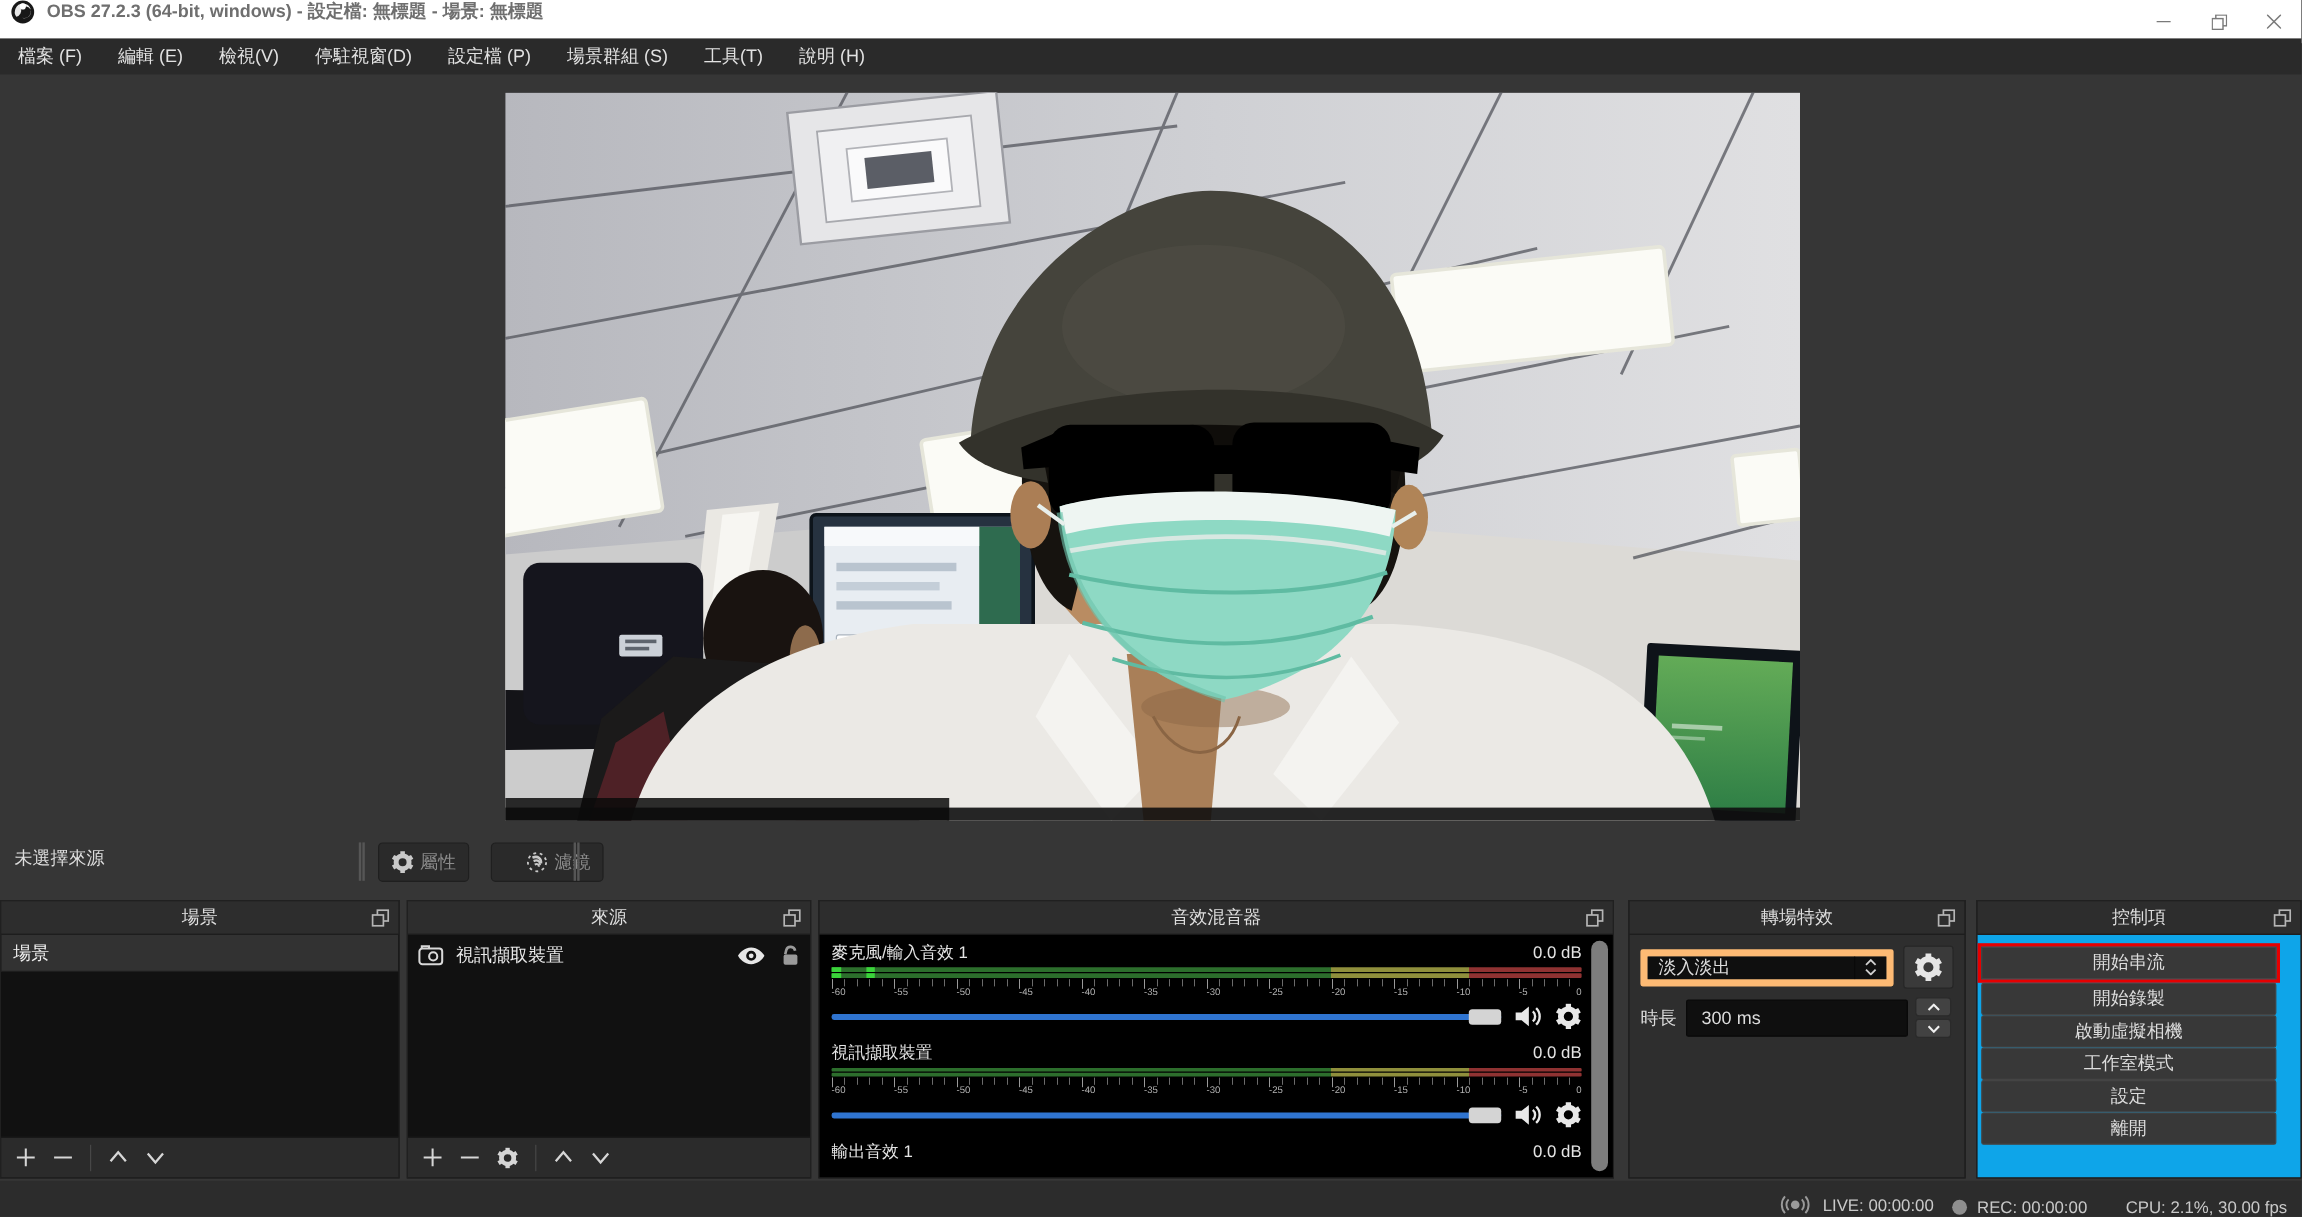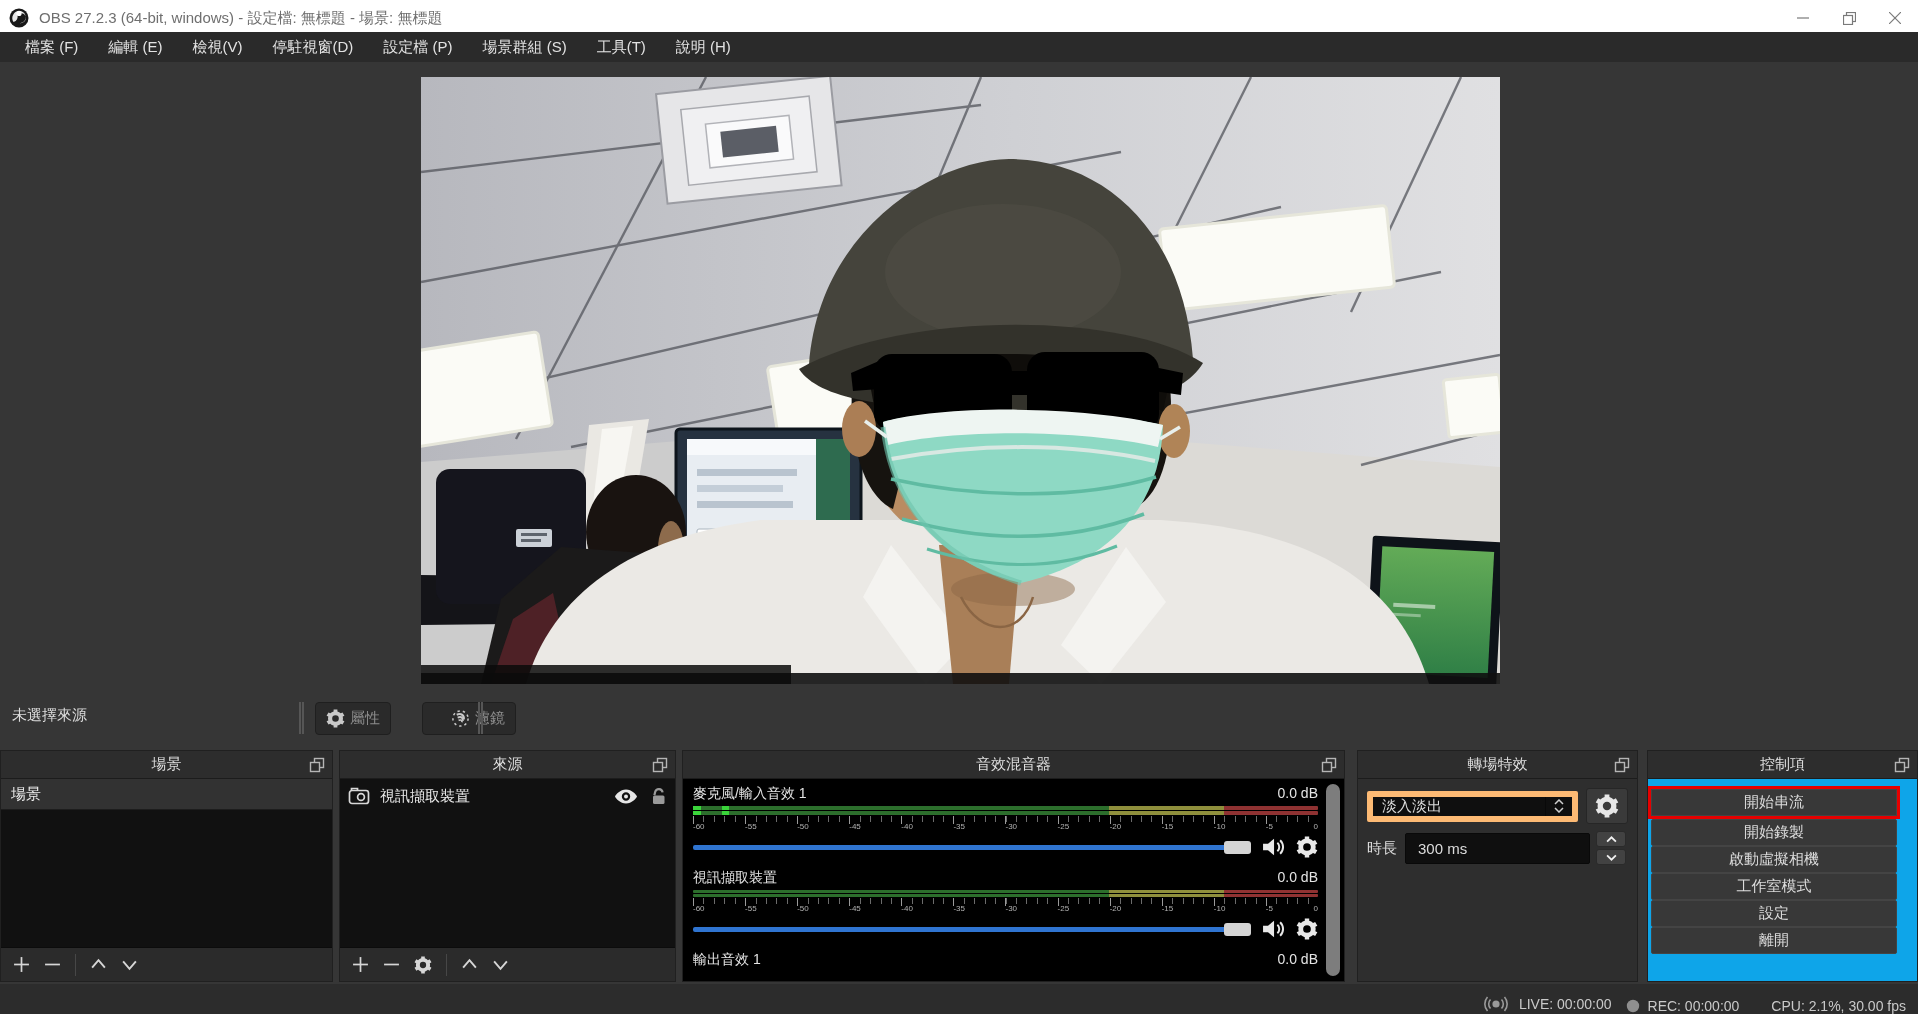--- a/index.html
+++ b/index.html
@@ -3,29 +3,29 @@
 <meta charset="utf-8">
 <style>
   * { margin:0; padding:0; box-sizing:border-box; }
   html,body { width:1918px; height:1014px; overflow:hidden; }
   body {
     font-family:"Liberation Sans","DejaVu Sans",sans-serif;
     background:#363636; color:#e0e0e0; position:relative;
   }
   
   .titlebar { position:absolute; left:0; top:0; width:1918px; height:36px;
-    background:#ffffff; display:flex; align-items:center; }
+    background:#ffffff; display:flex; align-items:flex-start;font-weight:bold; }
   .titlebar .logo { width:20px; height:20px; margin:0 10px 0 9px; }
   .titlebar .wtitle { color:#6f6f6f; font-size:15px; flex:1; white-space:nowrap; }
   .winbtns { display:flex; height:100%; }
   .winbtn { width:46px; height:100%; display:flex; align-items:center; justify-content:center;
     color:#7a7a7a; font-size:15px; }
   
   .menubar { position:absolute; left:0; top:32px; width:1918px; height:30px;
-    background:#2a2a2a; display:flex; align-items:center; padding-left:10px; }
+    background:#2a2a2a; display:flex; align-items:center; }
   .menu-item { color:#e2e2e2; font-size:15px; padding:0 15px; height:100%;
     display:flex; align-items:center; white-space:nowrap; }
   
   .preview { position:absolute; left:421px; top:77px; width:1079px; height:607px;
     background:#1a1a1a; }
   .preview svg { display:block; }
   
   .srcbar { position:absolute; left:0; top:692px; width:1918px; height:52px;
     display:flex; align-items:center; }
   .srcbar .nosrc { position:absolute; left:12px; top:14px; font-size:15px; color:#dddddd; }
@@ -285,21 +285,21 @@
   <span class="nosrc">未選擇來源</span>
   <div style="position:absolute;left:299px;top:10px;" class="splitter"></div>
   <div class="tbtn" style="position:absolute;left:315px;top:10px;">
     <span>
       <svg width="19" height="19" viewBox="0 0 20 20" fill="currentColor">
           <path fill-rule="evenodd" d="M19.4 13l-1.8-1a7.6 7.6 0 000-4l1.8-1-2-3.4-1.9 1a7.6 7.6 0 00-3.5-2V.5h-4v2.1a7.6 7.6 0 00-3.5 2l-1.9-1-2 3.4 1.8 1a7.6 7.6 0 000 4l-1.8 1 2 3.4 1.9-1a7.6 7.6 0 003.5 2v2.1h4v-2.1a7.6 7.6 0 003.5-2l1.9 1zM10 13.5a3.5 3.5 0 110-7 3.5 3.5 0 010 7z"></path>
         </svg>
     </span>
     <span>屬性</span>
   </div>
-  <div class="tbtn" style="position:absolute;left:422px;top:10px;padding-left:28px;">
+  <div class="tbtn" style="position:absolute;left:409px;top:10px;padding-left:28px;">
     <span>
       <svg width="19" height="19" viewBox="0 0 20 20" fill="none" stroke="currentColor">
           <circle cx="10" cy="10" r="8" stroke-width="1.6" stroke-dasharray="2.5 3.2"></circle>
           <path d="M6 6 C11 4 14 7 13.5 11" stroke-width="2.2"></path>
           <path d="M7 9 C11 7.5 13 9.5 12.5 12.5" stroke-width="2"></path>
           <path d="M8 12 C10.5 11 12 12 11.5 14" stroke-width="1.8"></path>
         </svg>
     </span>
     <span>濾鏡</span>
   </div>

